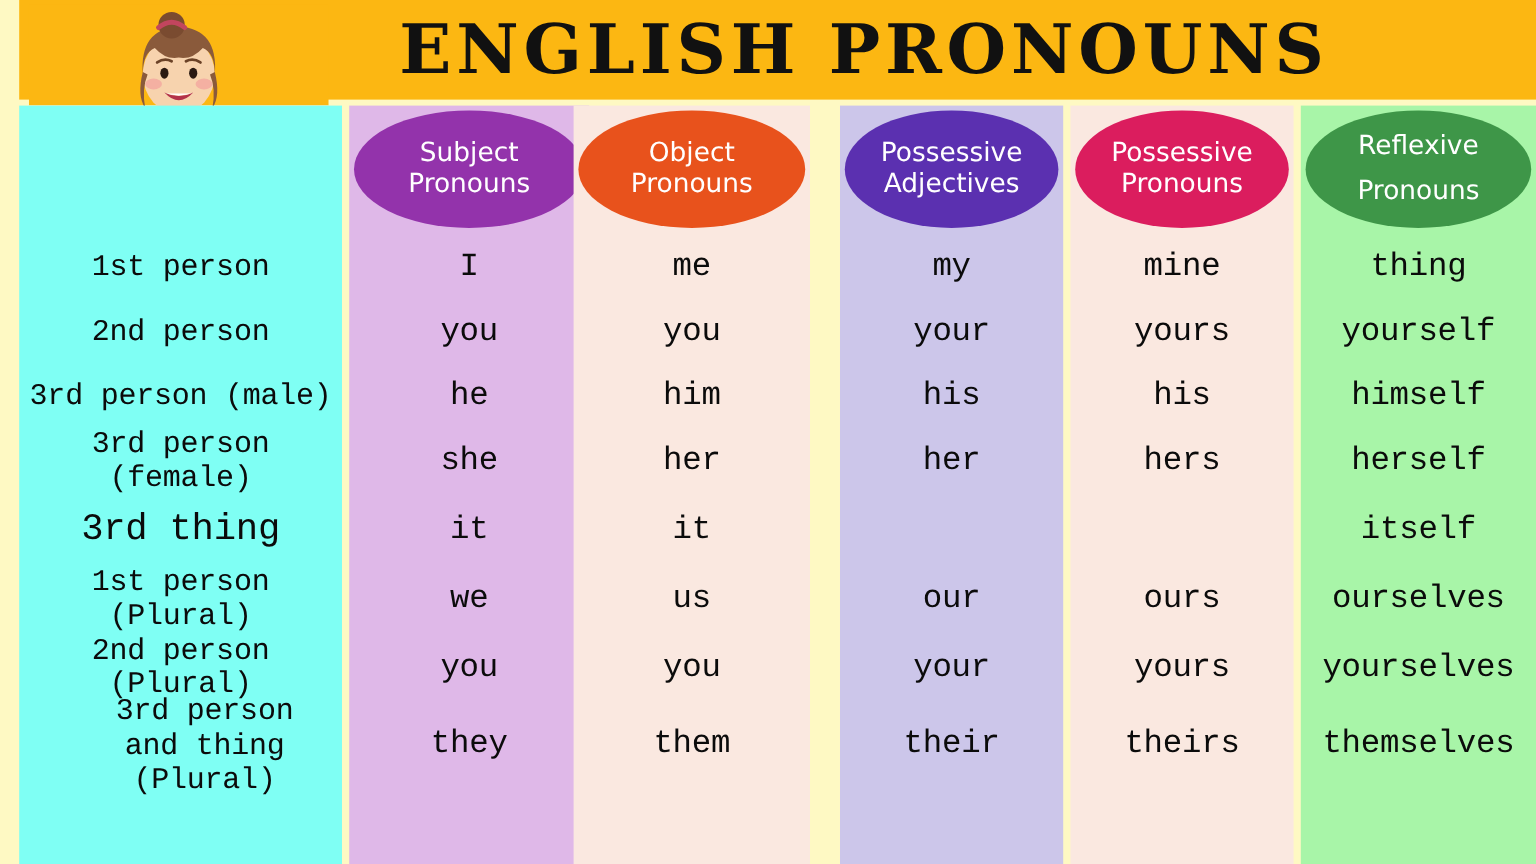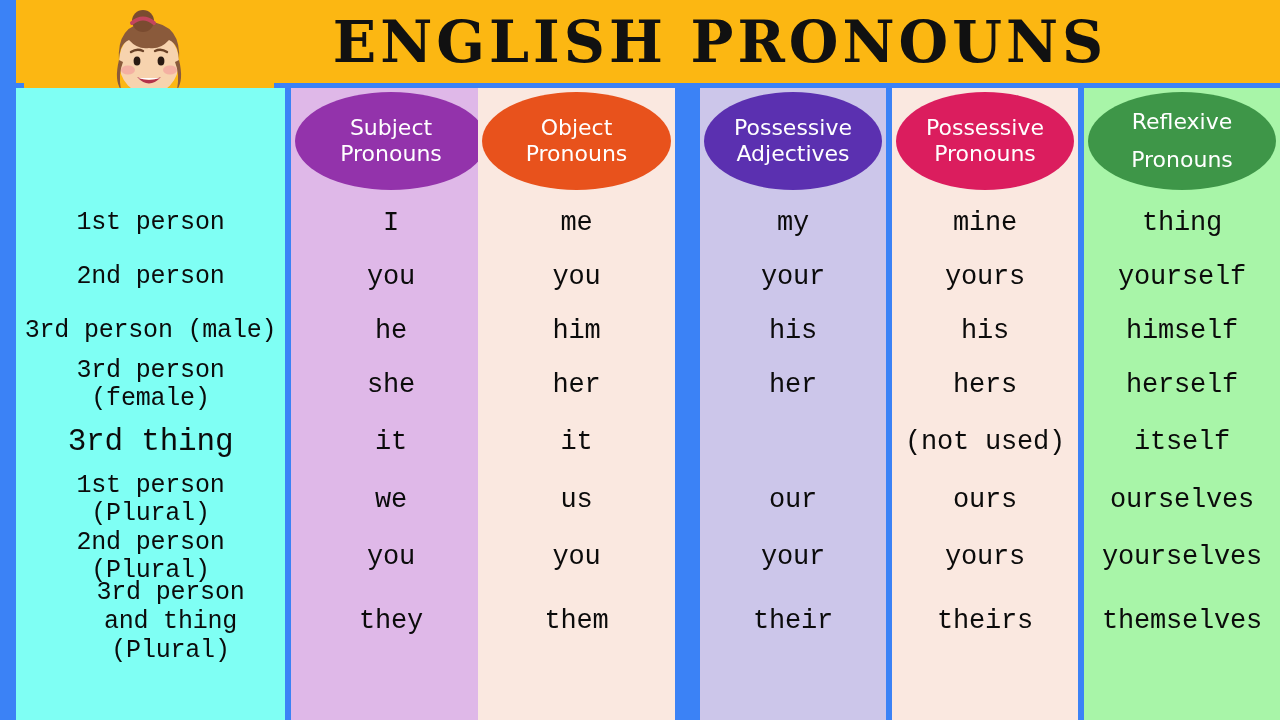--- a/index.html
+++ b/index.html
@@ -5,21 +5,21 @@
   * { box-sizing: border-box; margin: 0; padding: 0; }
   html, body {
     width: 1280px; height: 720px;
     background: #ffffff;
     font-family: "DejaVu Sans", sans-serif;
     overflow: hidden;
   }
   #page {
     position: relative;
     width: 1280px; height: 720px;
-    background: #3b82f6;
+    background: #fef9c3;
   }
 
   
   #header-bar {
     position: absolute;
     left: 16px; top: 0;
     width: 1264px; height: 83px;
     background: #FCB712;
   }
   #page-title {
@@ -264,21 +264,20 @@
   <div class="col" id="col-pospro">
     <div class="ellipse" id="ellipse-pospro">
       <span>Possessive</span>
       <span>Pronouns</span>
     </div>
     <div class="rows">
       <div class="cell r0">mine</div>
       <div class="cell r1">yours</div>
       <div class="cell r2">his</div>
       <div class="cell r3">hers</div>
-      <div class="cell r4">(not used)</div>
       <div class="cell r5">ours</div>
       <div class="cell r6">yours</div>
       <div class="cell r7">theirs</div>
     </div>
   </div>
 
   <div class="col" id="col-reflex">
     <div class="ellipse" id="ellipse-reflex">
       <span>Reflexive</span>
       <span>Pronouns</span>

